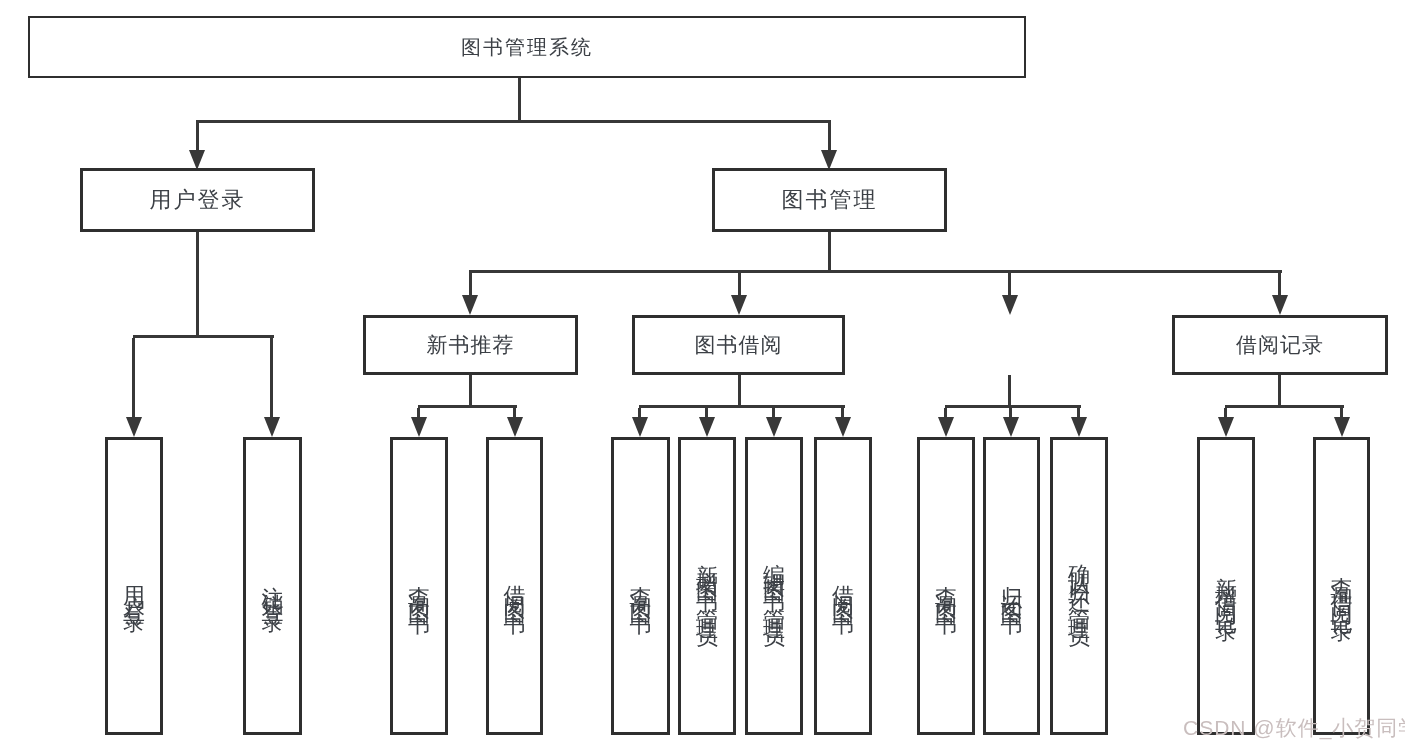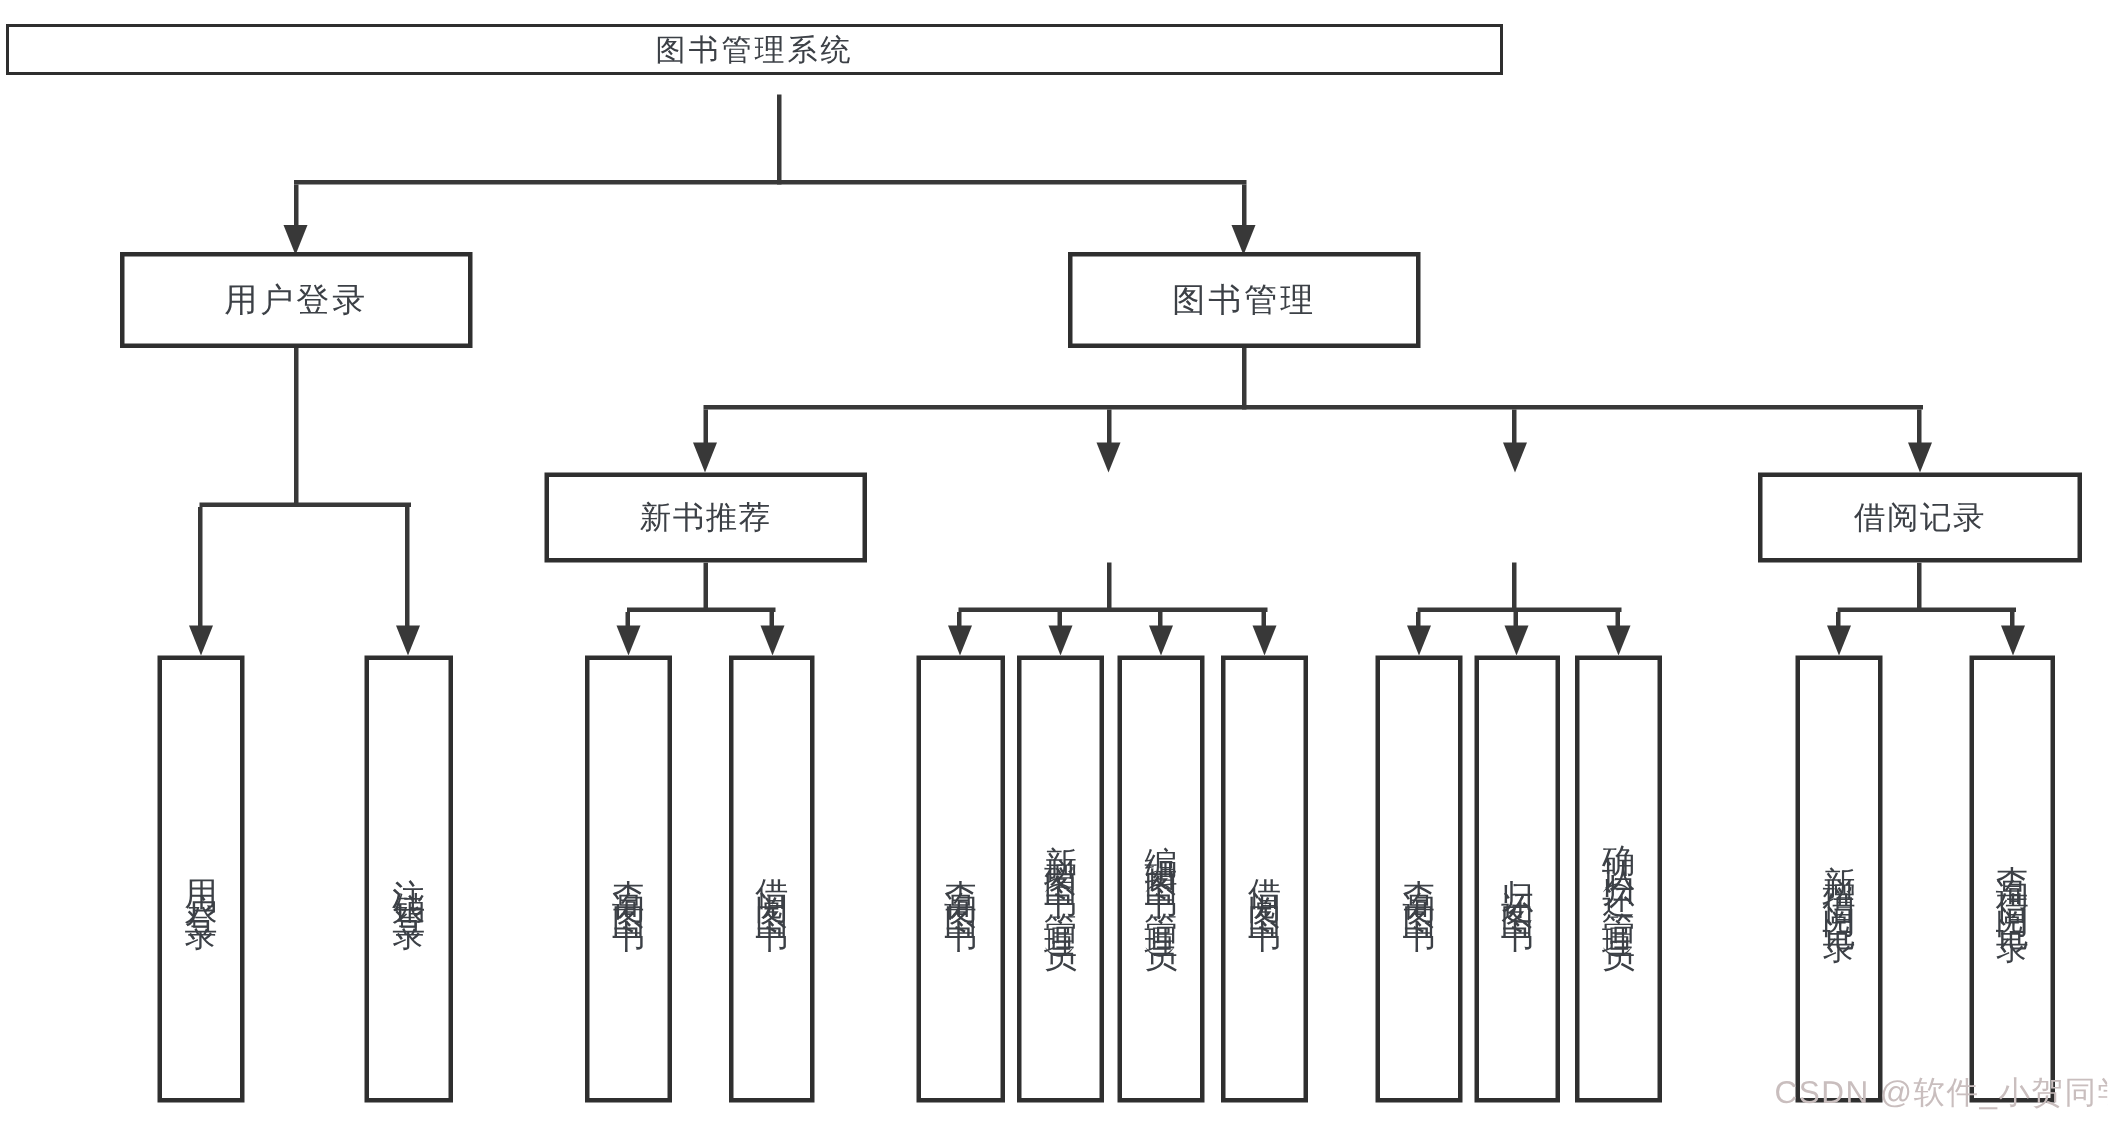--- a/index.html
+++ b/index.html
@@ -103,33 +103,36 @@
       <div class="arrowhead" style="left: 699px; top: 417px;"></div>
       <div class="arrowhead" style="left: 766px; top: 417px;"></div>
       <div class="arrowhead" style="left: 835px; top: 417px;"></div>
       <div class="arrowhead" style="left: 938px; top: 417px;"></div>
       <div class="arrowhead" style="left: 1003px; top: 417px;"></div>
       <div class="arrowhead" style="left: 1071px; top: 417px;"></div>
       <div class="arrowhead" style="left: 1218px; top: 417px;"></div>
       <div class="arrowhead" style="left: 1334px; top: 417px;"></div>
     </div>
 
-  <div class="box root" style="left:4px;top:16px;width:998px;height:34px">
+  <div class="box root" style="left:28px;top:16px;width:998px;height:62px">
     <span class="lbl">图书管理系统</span>
   </div>
 
   <div class="box lvl2" style="left:80px;top:168px;width:235px;height:64px">
     <span class="lbl">用户登录</span>
   </div>
   <div class="box lvl3" style="left:363px;top:315px;width:215px;height:60px">
     <span class="lbl">新书推荐</span>
   </div>
 
   <div class="box lvl2" style="left:712px;top:168px;width:235px;height:64px">
     <span class="lbl">图书管理</span>
+  </div>
+  <div class="box lvl3" style="left:632px;top:315px;width:213px;height:60px">
+    <span class="lbl">图书借阅</span>
   </div>
   <div class="box lvl3" style="left:1172px;top:315px;width:216px;height:60px">
     <span class="lbl">借阅记录</span>
   </div>
 
   <div class="box leaf" style="left:105px;top:437px;width:58px;height:298px">
     <span class="lbl">用户登录</span>
   </div>
   <div class="box leaf" style="left:243px;top:437px;width:59px;height:298px">
     <span class="lbl">注销登录</span>

